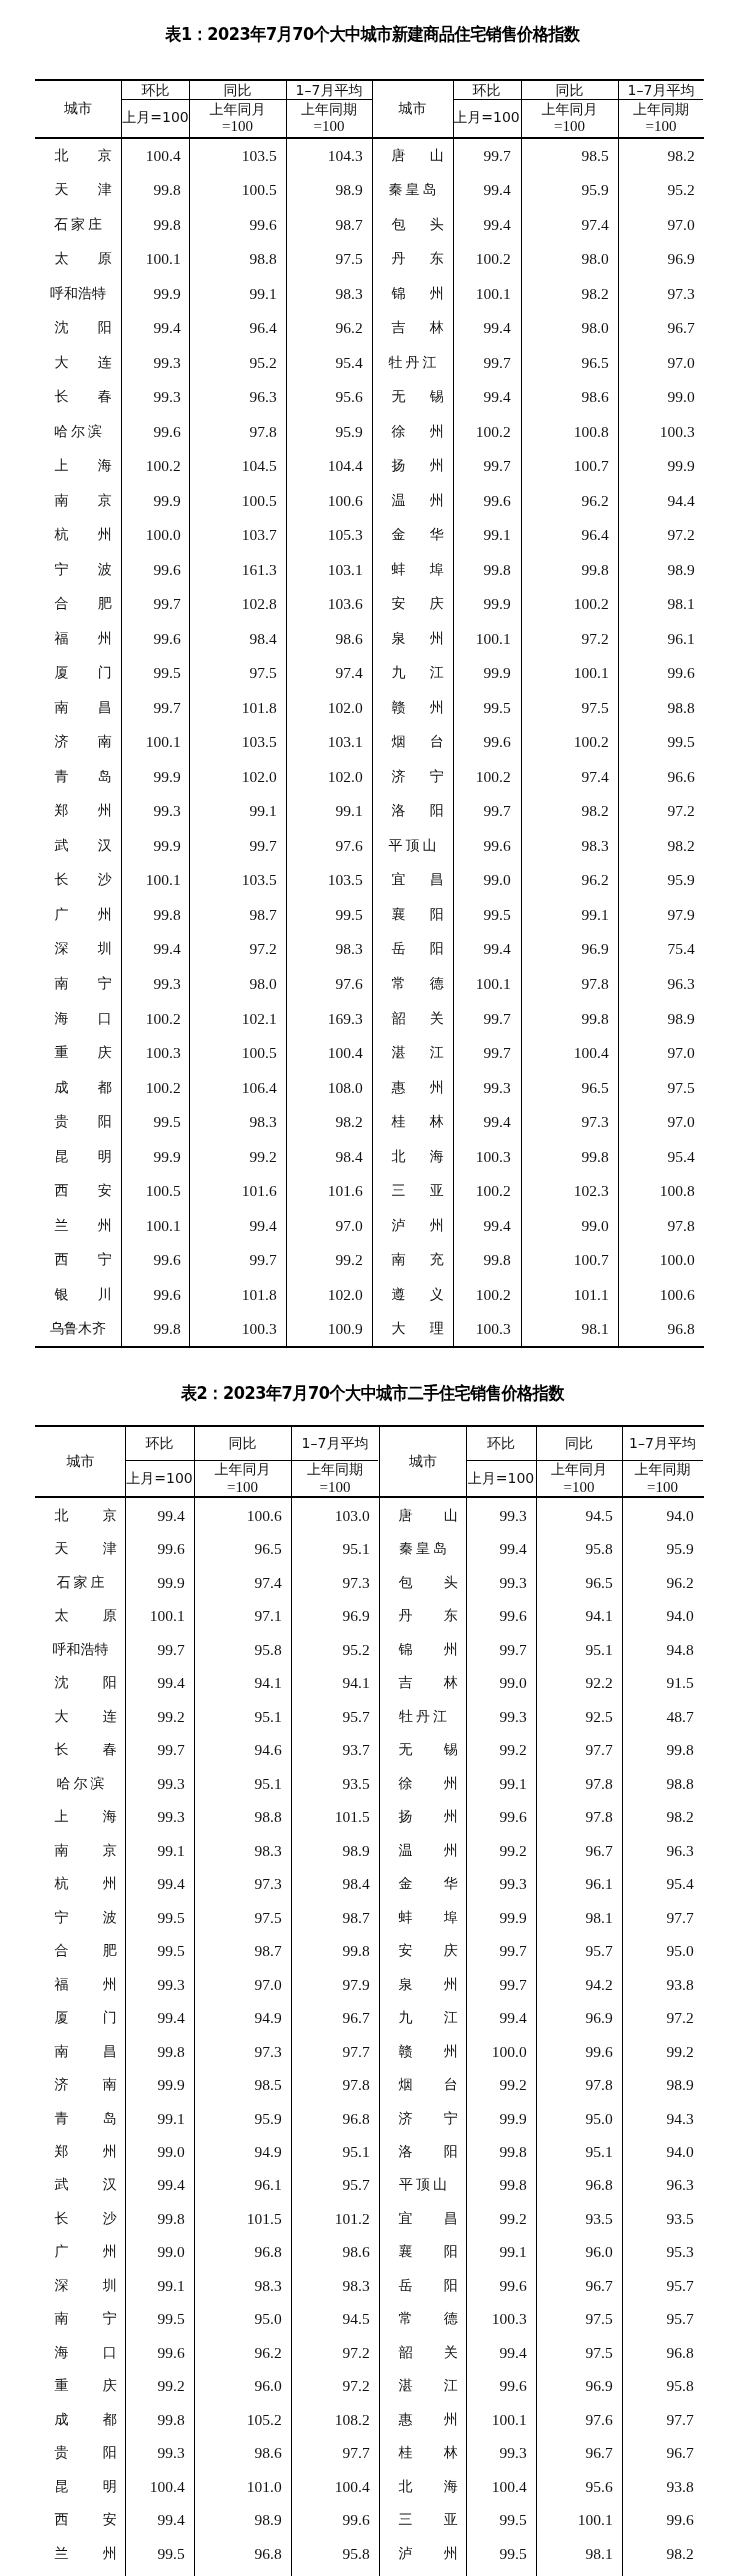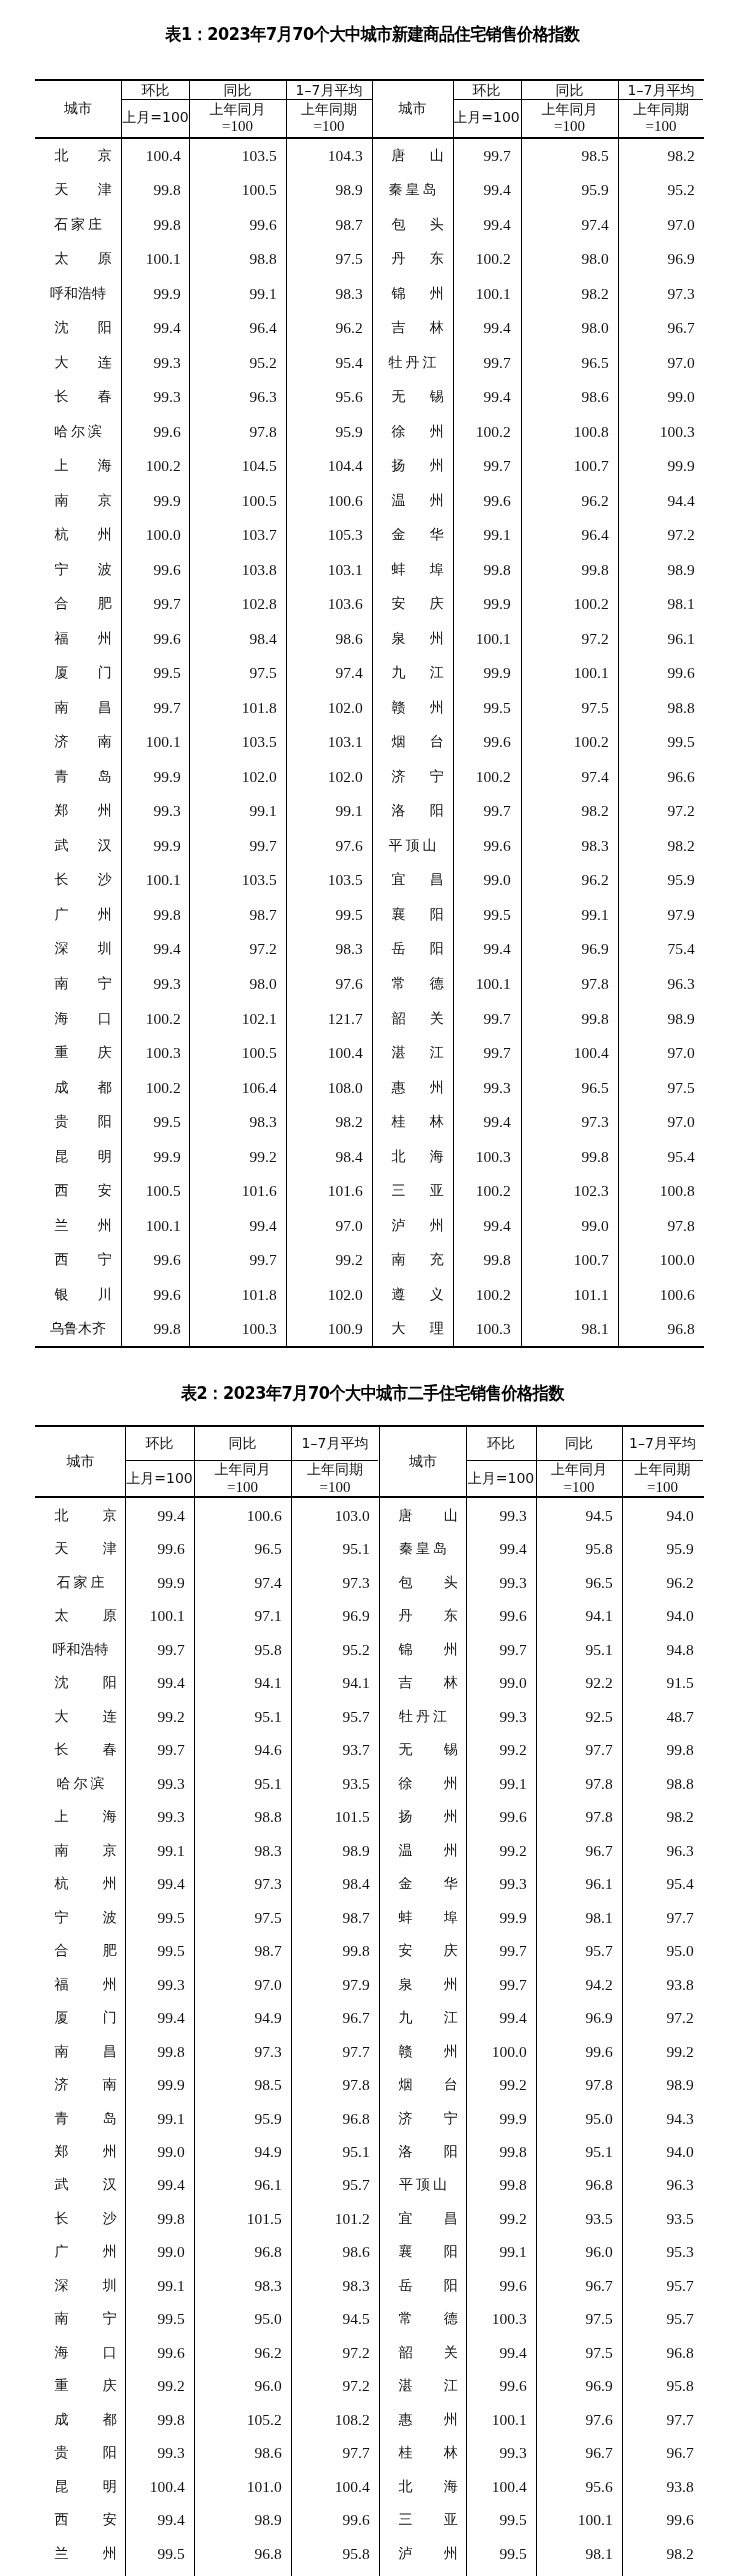--- a/index.html
+++ b/index.html
@@ -283,21 +283,21 @@
       <div class="cell-num" style="left: 453px; width: 67px; top: 517px; height: 35px;">99.1</div>
       <div class="cell-num" style="left: 521px; width: 97px; top: 517px; height: 35px;">96.4</div>
       <div class="cell-num" style="left: 618px; width: 86px; top: 517px; height: 35px;">97.2</div>
     </div>
     <div style="position: absolute; left: 0px; top: 0px;">
       <div class="cell-city" style="left: 35px; width: 86px; top: 552px; height: 35px;">
         <span>宁</span>
         <span>波</span>
       </div>
       <div class="cell-num" style="left: 121px; width: 69px; top: 552px; height: 35px;">99.6</div>
-      <div class="cell-num" style="left: 189px; width: 97px; top: 552px; height: 35px;">103.8</div>
+      <div class="cell-num" style="left: 189px; width: 97px; top: 552px; height: 35px;">161.3</div>
       <div class="cell-num" style="left: 286px; width: 86px; top: 552px; height: 35px;">103.1</div>
       <div class="cell-city" style="left: 372px; width: 81px; top: 552px; height: 35px;">
         <span>蚌</span>
         <span>埠</span>
       </div>
       <div class="cell-num" style="left: 453px; width: 67px; top: 552px; height: 35px;">99.8</div>
       <div class="cell-num" style="left: 521px; width: 97px; top: 552px; height: 35px;">99.8</div>
       <div class="cell-num" style="left: 618px; width: 86px; top: 552px; height: 35px;">98.9</div>
     </div>
     <div style="position: absolute; left: 0px; top: 0px;">
@@ -491,21 +491,21 @@
       <div class="cell-num" style="left: 521px; width: 97px; top: 966px; height: 35px;">97.8</div>
       <div class="cell-num" style="left: 618px; width: 86px; top: 966px; height: 35px;">96.3</div>
     </div>
     <div style="position: absolute; left: 0px; top: 0px;">
       <div class="cell-city" style="left: 35px; width: 86px; top: 1001px; height: 35px;">
         <span>海</span>
         <span>口</span>
       </div>
       <div class="cell-num" style="left: 121px; width: 69px; top: 1001px; height: 35px;">100.2</div>
       <div class="cell-num" style="left: 189px; width: 97px; top: 1001px; height: 35px;">102.1</div>
-      <div class="cell-num" style="left: 286px; width: 86px; top: 1001px; height: 35px;">121.7</div>
+      <div class="cell-num" style="left: 286px; width: 86px; top: 1001px; height: 35px;">169.3</div>
       <div class="cell-city" style="left: 372px; width: 81px; top: 1001px; height: 35px;">
         <span>韶</span>
         <span>关</span>
       </div>
       <div class="cell-num" style="left: 453px; width: 67px; top: 1001px; height: 35px;">99.7</div>
       <div class="cell-num" style="left: 521px; width: 97px; top: 1001px; height: 35px;">99.8</div>
       <div class="cell-num" style="left: 618px; width: 86px; top: 1001px; height: 35px;">98.9</div>
     </div>
     <div style="position: absolute; left: 0px; top: 0px;">
       <div class="cell-city" style="left: 35px; width: 86px; top: 1035px; height: 35px;">

